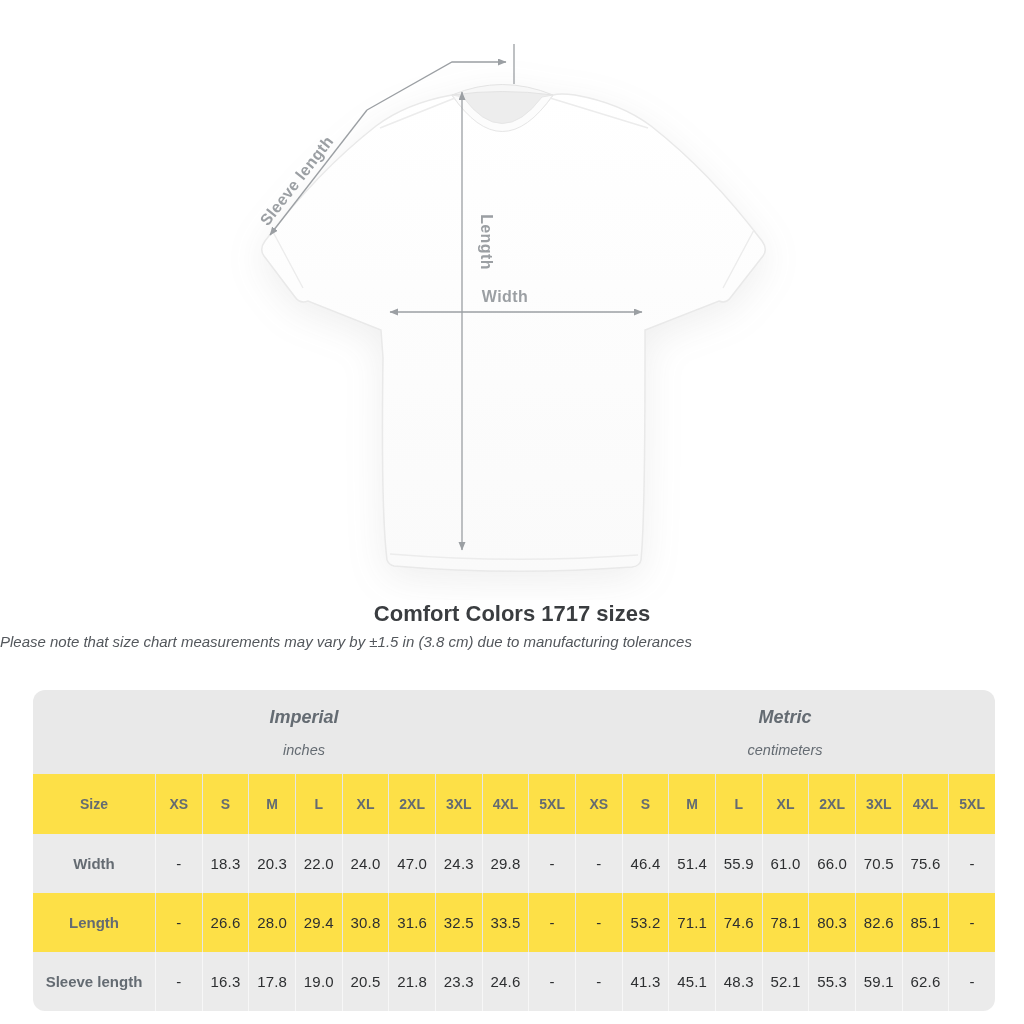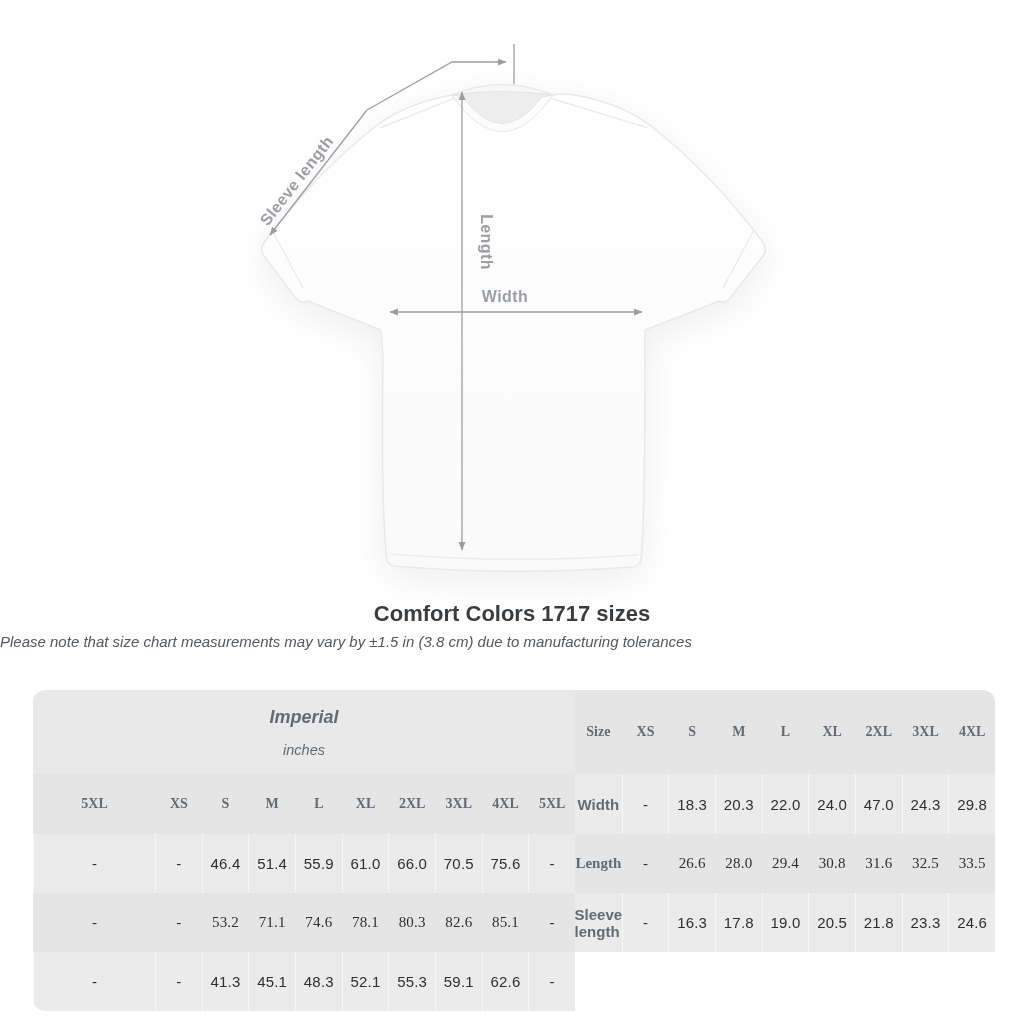--- a/index.html
+++ b/index.html
@@ -27,21 +27,21 @@
     display:grid;grid-template-columns:122px repeat(18,1fr);
     grid-template-rows:84px 60px 59px 59px 59px;
     border-radius:12px;overflow:hidden;
   }
   .cell{display:flex;align-items:center;justify-content:center;min-width:0;}
   .group-cell{background:var(--band-gray);flex-direction:column;justify-content:flex-start;padding-top:17px;box-sizing:border-box;}
   .group-cell .g-label{font-size:18px;font-weight:bold;font-style:italic;color:var(--header-text);}
   .group-cell .g-sub{font-size:14.5px;font-style:italic;color:var(--header-text);margin-top:14px;}
   .span10{grid-column:span 10;}
   .span9{grid-column:span 9;}
-  .row-white{background:#e5e5e5;font-family:Liberation Serif, serif;}
+  .row-white{background:#fde047;}
   .row-gray{background:var(--row-gray);}
   .hdr{font-size:14px;font-weight:bold;color:var(--header-text);}
   .rowlab{font-size:15px;font-weight:bold;color:var(--header-text);}
   .val{font-size:15px;color:var(--value-text);letter-spacing:.2px;}
   .row-white.sep{border-left:1.5px solid #e5e6e7;}
   .row-gray.sep{border-left:1.5px solid rgba(255,255,255,.6);}
 </style>
 </head>
 <body>
 
@@ -104,20 +104,24 @@
     </g>
   </svg>
 
   <div class="title">Comfort Colors 1717 sizes</div>
   <div class="subtitle">Please note that size chart measurements may vary by ±1.5 in (3.8 cm) due to manufacturing tolerances</div>
 
   <div class="size-table">
       <div class="cell group-cell span10">
         <div class="g-label">Imperial</div>
         <div class="g-sub">inches</div>
+      </div>
+      <div class="cell group-cell span9">
+        <div class="g-label">Metric</div>
+        <div class="g-sub">centimeters</div>
       </div>
       <div class="cell row-white hdr">Size</div>
       <div class="cell row-white hdr sep">XS</div>
       <div class="cell row-white hdr sep">S</div>
       <div class="cell row-white hdr sep">M</div>
       <div class="cell row-white hdr sep">L</div>
       <div class="cell row-white hdr sep">XL</div>
       <div class="cell row-white hdr sep">2XL</div>
       <div class="cell row-white hdr sep">3XL</div>
       <div class="cell row-white hdr sep">4XL</div>

